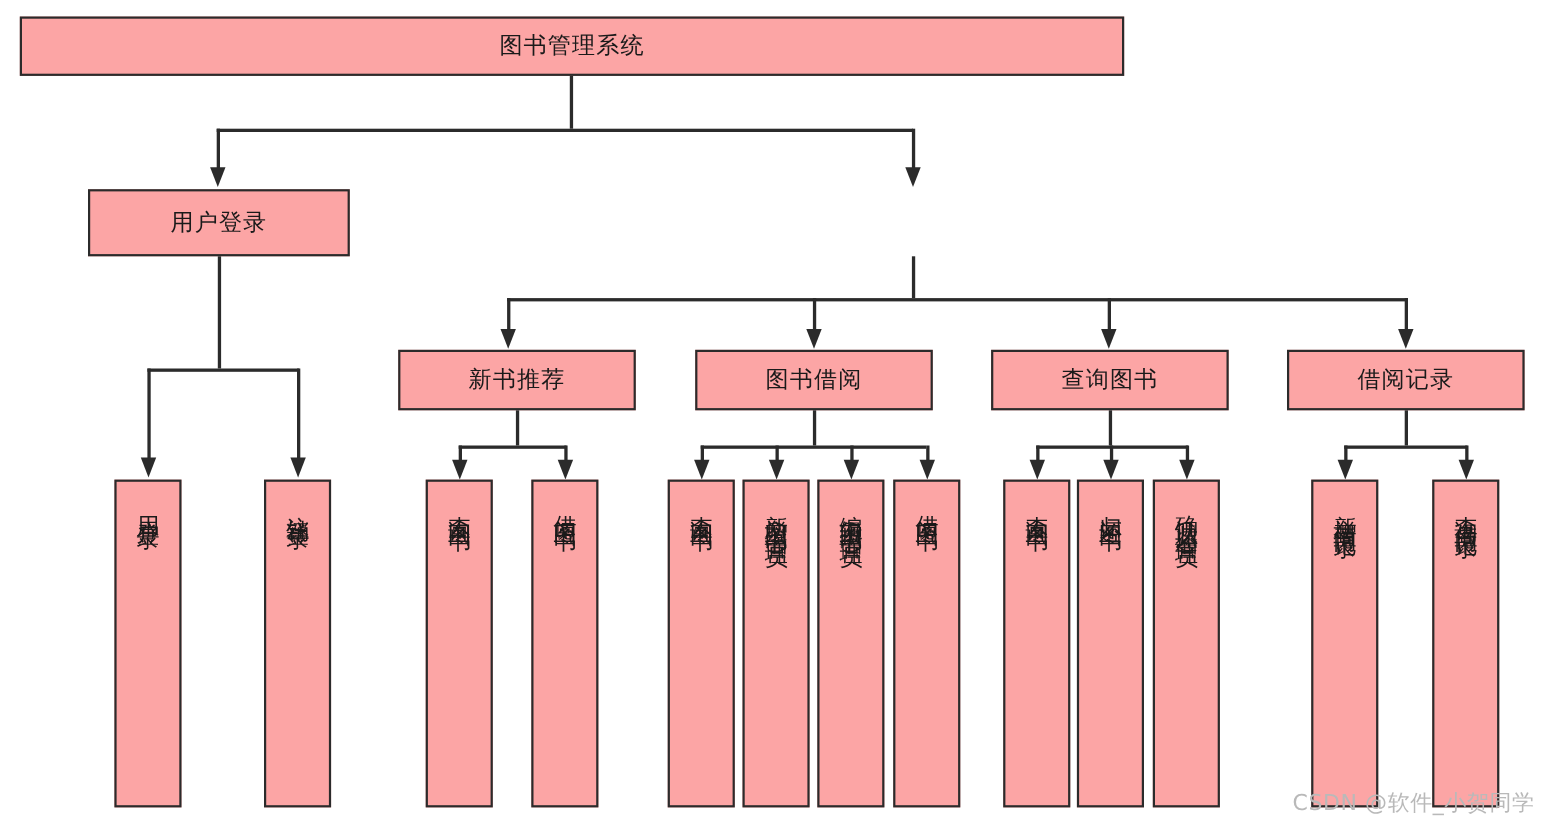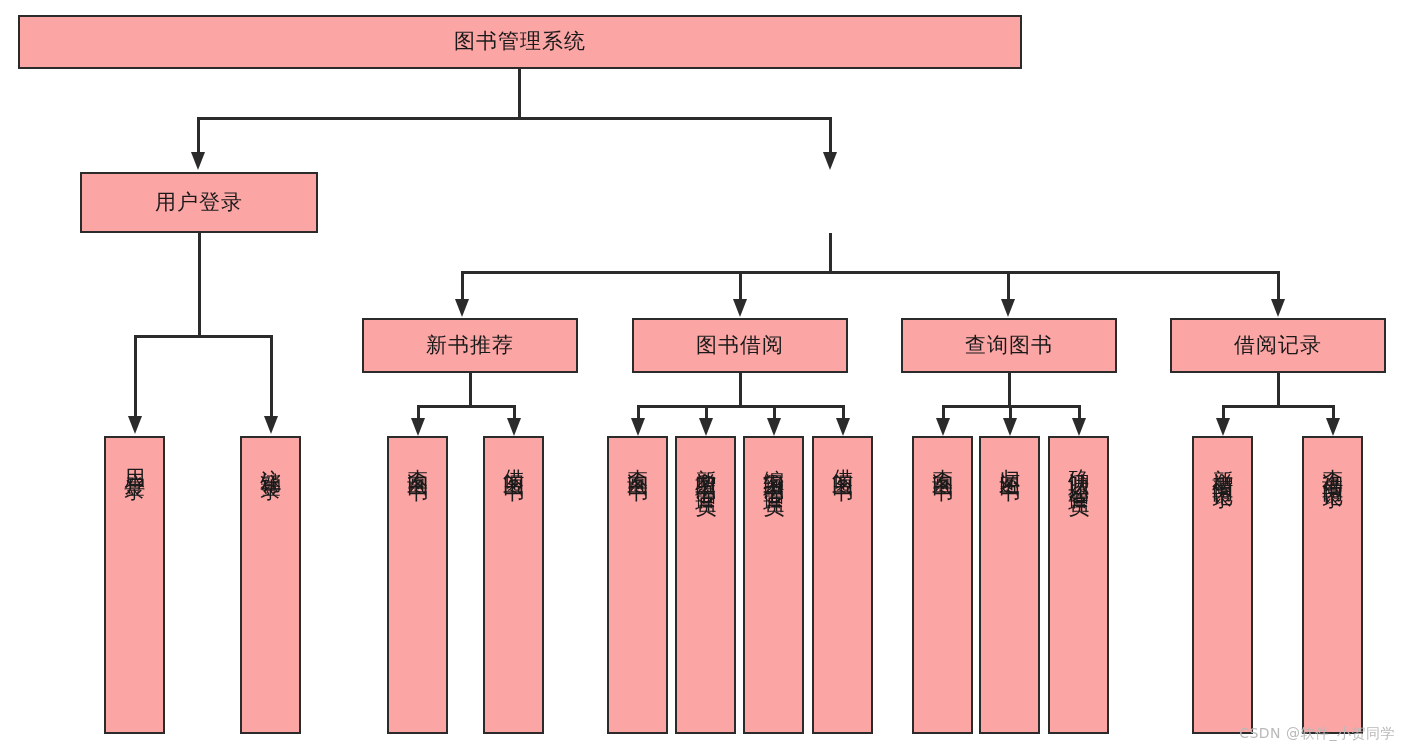--- a/index.html
+++ b/index.html
@@ -57,21 +57,21 @@
     width:0;height:0;
     border-left:7px solid transparent;
     border-right:7px solid transparent;
     border-top:18px solid #2b2b2b;
   }
   
   #watermark{
     position:absolute;
     right:10px;
     bottom:4px;
-    font-size:14px;
+    font-size:20px;
     color:#b9b9b9;
     letter-spacing:.5px;
     white-space:nowrap;
     user-select:none;
   }
 </style>
 </head>
 <body>
 
 <div id="canvas">

